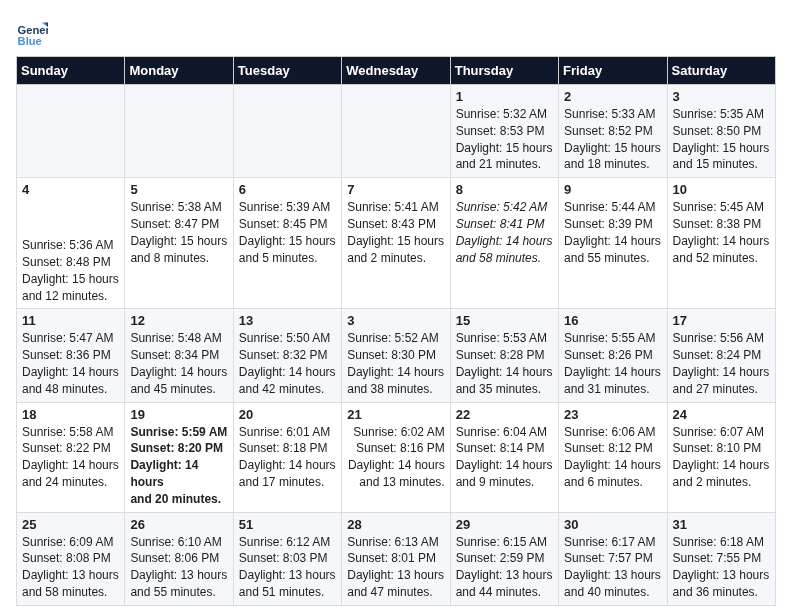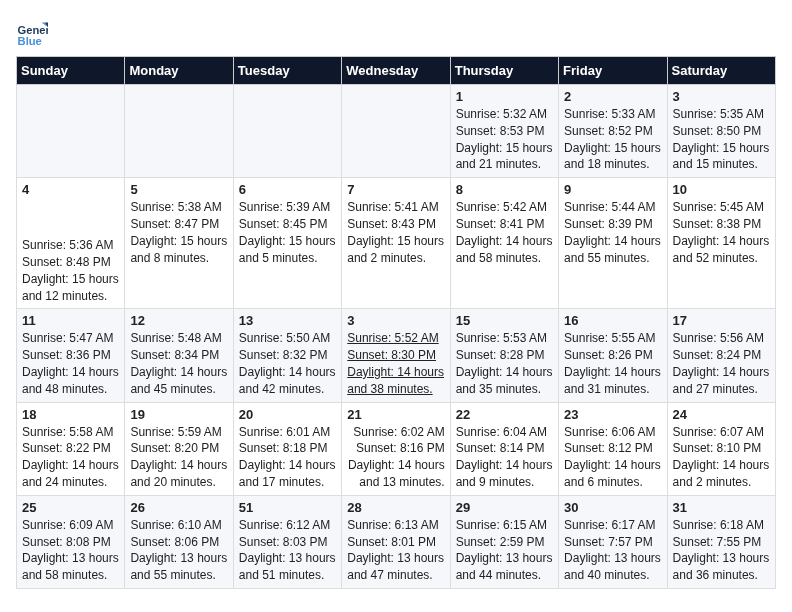--- a/index.html
+++ b/index.html
@@ -168,21 +168,21 @@
         </td>
         <td>
           <span class="day-number">7</span>
           <div class="day-info" style="white-space: pre-line;">Sunrise: 5:41 AM
 Sunset: 8:43 PM
 Daylight: 15 hours
 and 2 minutes.</div>
         </td>
         <td>
           <span class="day-number">8</span>
-          <div class="day-info" style="white-space: pre-line;">Sunrise: 5:42 AM
+          <div class="day-info" style="white-space: pre-line; font-style: italic;">Sunrise: 5:42 AM
 Sunset: 8:41 PM
 Daylight: 14 hours
 and 58 minutes.</div>
         </td>
         <td>
           <span class="day-number">9</span>
           <div class="day-info" style="white-space: pre-line;">Sunrise: 5:44 AM
 Sunset: 8:39 PM
 Daylight: 14 hours
 and 55 minutes.</div>
@@ -212,21 +212,21 @@
         </td>
         <td>
           <span class="day-number">13</span>
           <div class="day-info" style="white-space: pre-line;">Sunrise: 5:50 AM
 Sunset: 8:32 PM
 Daylight: 14 hours
 and 42 minutes.</div>
         </td>
         <td>
           <span class="day-number">3</span>
-          <div class="day-info" style="white-space: pre-line; text-decoration: underline;">Sunrise: 5:52 AM
+          <div class="day-info" style="white-space: pre-line;">Sunrise: 5:52 AM
 Sunset: 8:30 PM
 Daylight: 14 hours
 and 38 minutes.</div>
         </td>
         <td>
           <span class="day-number">15</span>
           <div class="day-info" style="white-space: pre-line;">Sunrise: 5:53 AM
 Sunset: 8:28 PM
 Daylight: 14 hours
 and 35 minutes.</div>
@@ -249,21 +249,21 @@
       <tr>
         <td>
           <span class="day-number">18</span>
           <div class="day-info" style="white-space: pre-line;">Sunrise: 5:58 AM
 Sunset: 8:22 PM
 Daylight: 14 hours
 and 24 minutes.</div>
         </td>
         <td>
           <span class="day-number">19</span>
-          <div class="day-info" style="white-space: pre-line;">Sunrise: 5:59 AM
+          <div class="day-info" style="white-space: pre-line; font-weight: bold;">Sunrise: 5:59 AM
 Sunset: 8:20 PM
 Daylight: 14 hours
 and 20 minutes.</div>
         </td>
         <td>
           <span class="day-number">20</span>
           <div class="day-info" style="white-space: pre-line;">Sunrise: 6:01 AM
 Sunset: 8:18 PM
 Daylight: 14 hours
 and 17 minutes.</div>

